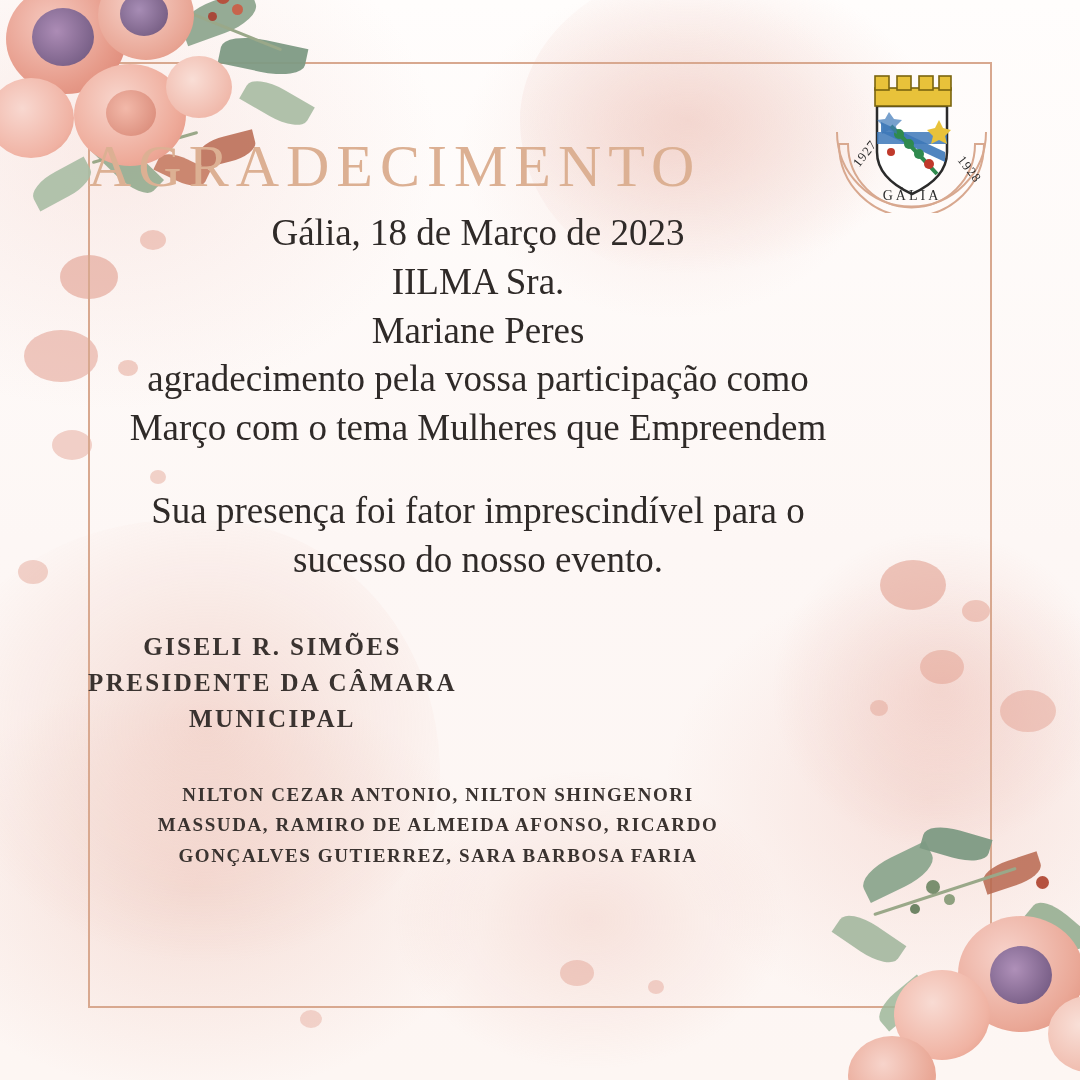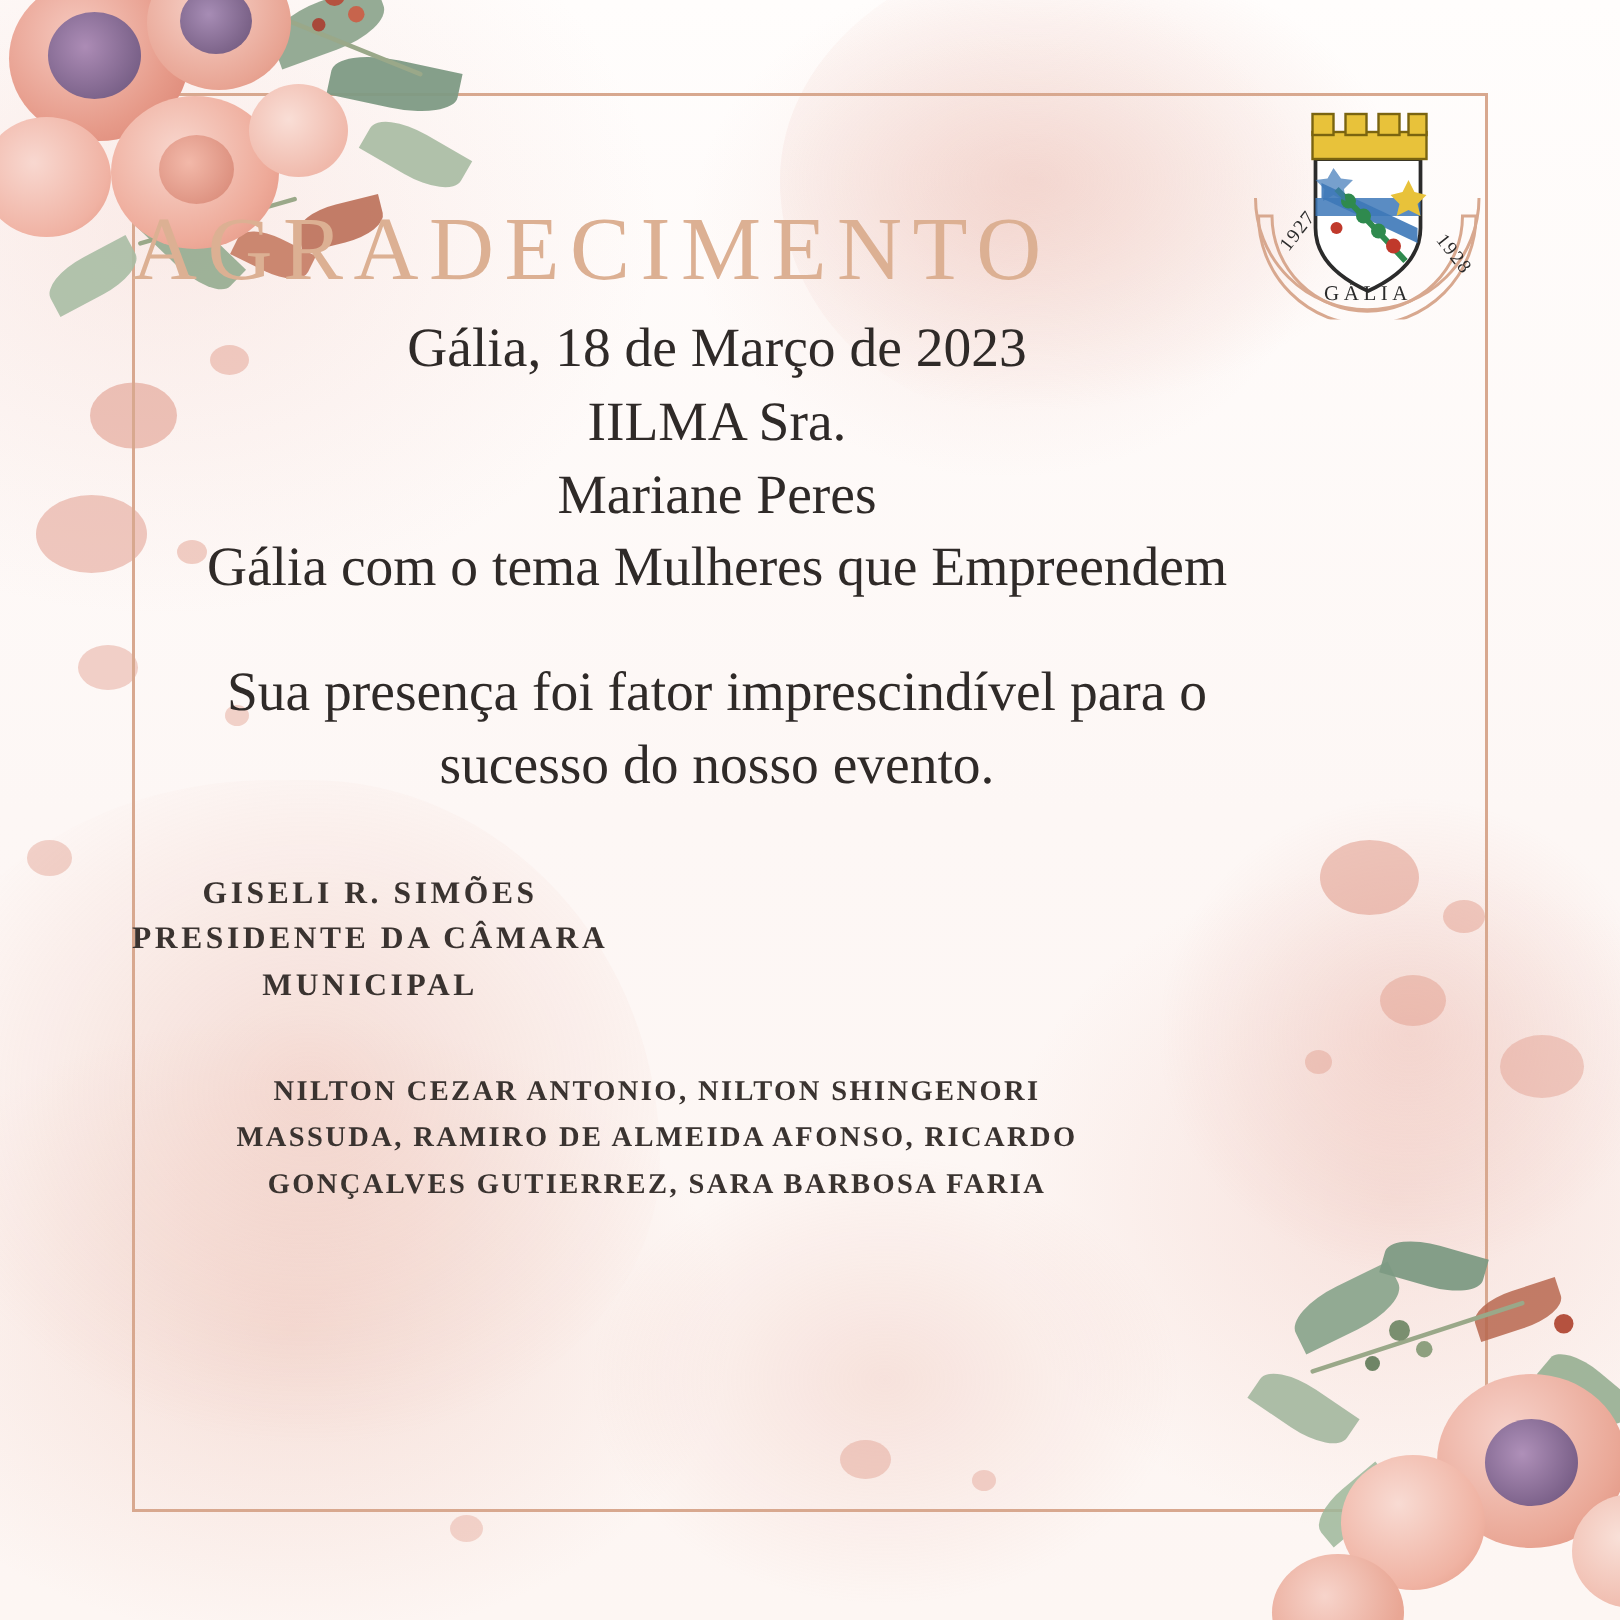--- a/index.html
+++ b/index.html
@@ -113,21 +113,21 @@
     line-height: 1.32;
     color: #2f2a28;
     width: 780px;
     font-family: "Liberation Serif", serif;
   }
   .body-line { display: block; }
   .gap { display: block; height: 34px; }
 
   .signature {
     margin-top: 44px;
-    font-size: 21px;
+    font-size: 25px;
     letter-spacing: 2.4px;
     line-height: 1.45;
     color: #3a3330;
     font-weight: bold;
     font-family: "Liberation Serif", serif;
   }
 
   .councillors {
     margin-top: 42px;
     font-size: 19px;
@@ -251,21 +251,22 @@
   </div>
 
   <div class="content">
 
     <div class="title">AGRADECIMENTO</div>
 
     <div class="body-block">
       <span class="body-line">Gália, 18 de Março de 2023</span>
       <span class="body-line">IILMA Sra.</span>
       <span class="body-line">Mariane Peres</span>
-      <span class="body-line">Gália com o tema Mulheres que Empreendem</span>
+      <span class="body-line">agradecimento pela vossa participação como</span>
+      <span class="body-line">Março com o tema Mulheres que Empreendem</span>
       <span class="gap"></span>
       <span class="body-line">Sua presença foi fator imprescindível para o</span>
       <span class="body-line">sucesso do nosso evento.</span>
     </div>
 
     <div class="signature">
       <div>GISELI R. SIMÕES</div>
       <div>PRESIDENTE DA CÂMARA</div>
       <div>MUNICIPAL</div>
     </div>

